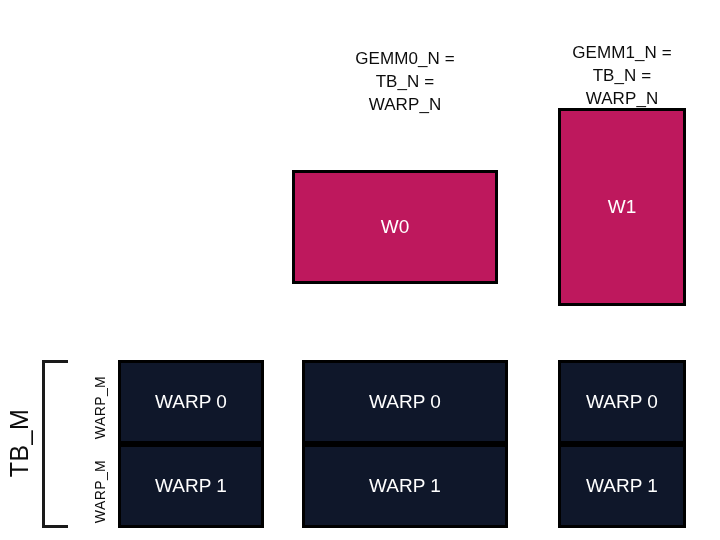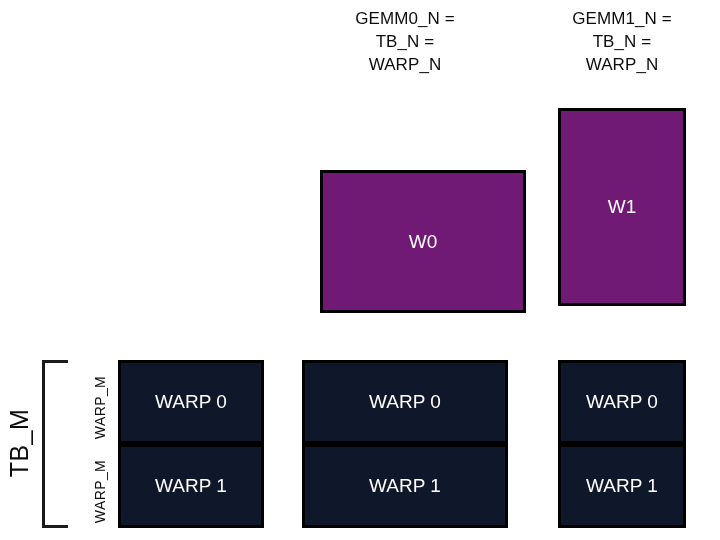--- a/index.html
+++ b/index.html
@@ -21,40 +21,41 @@
   
   .col-header {
     position: absolute;
     text-align: center;
     color: #0d0d0d;
     font-size: 17px;
     line-height: 23px;
     font-family: "Liberation Sans", sans-serif;
     white-space: pre-line;
     letter-spacing: 0.1px;
+    margin-top: 40px;
   }
   #header-gemm0 { left: 312px; top: 7px;  width: 186px; }
-  #header-gemm1 { left: 532px; top: 7px;  width: 180px; }
+  #header-gemm1 { left: 532px; top: 1px;  width: 180px; }
 
   
   .box {
     position: absolute;
     box-sizing: border-box;
     border: 3px solid #000000;
     display: flex;
     align-items: center;
     justify-content: center;
     color: #ffffff;
     font-family: "Liberation Sans", sans-serif;
   }
-  .box-blue { background: #701a75; font-size: 19px; }
+  .box-blue { background: #be185d; font-size: 19px; }
   .box-green { background: #0f172a; font-size: 19px; }
 
   
-  #blue-w0 { left: 320px; top: 170px; width: 206px; height: 143px; }
+  #blue-w0 { left: 292px; top: 170px; width: 206px; height: 114px; }
   #blue-w1 { left: 558px; top: 108px; width: 128px; height: 198px; }
 
   
   #green-c1-w0 { left: 118px; top: 360px; width: 146px; height: 84px; }
   #green-c1-w1 { left: 118px; top: 444px; width: 146px; height: 84px; }
   
   #green-c2-w0 { left: 302px; top: 360px; width: 206px; height: 84px; }
   #green-c2-w1 { left: 302px; top: 444px; width: 206px; height: 84px; }
   
   #green-c3-w0 { left: 558px; top: 360px; width: 128px; height: 84px; }

